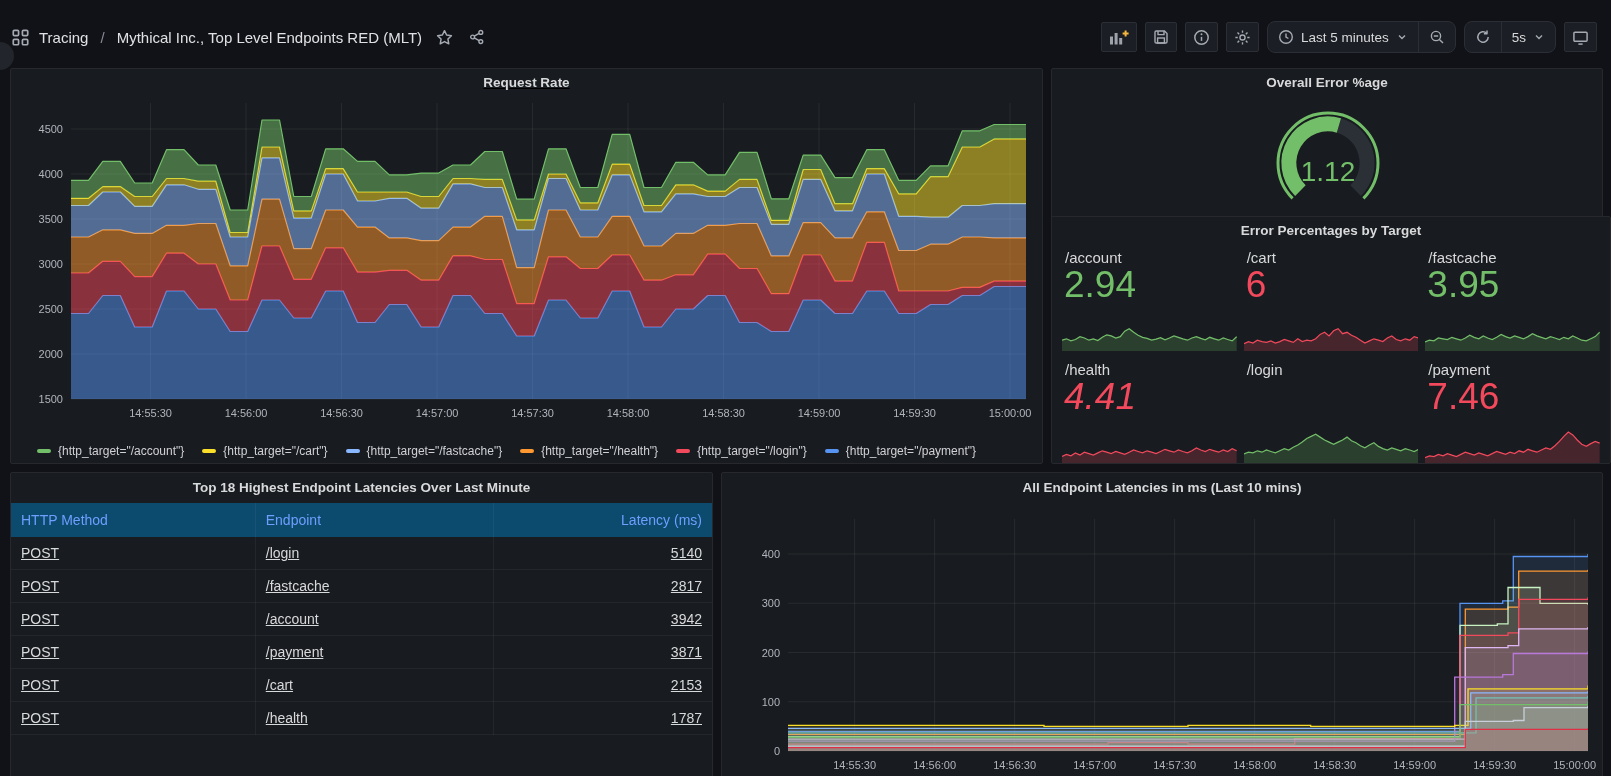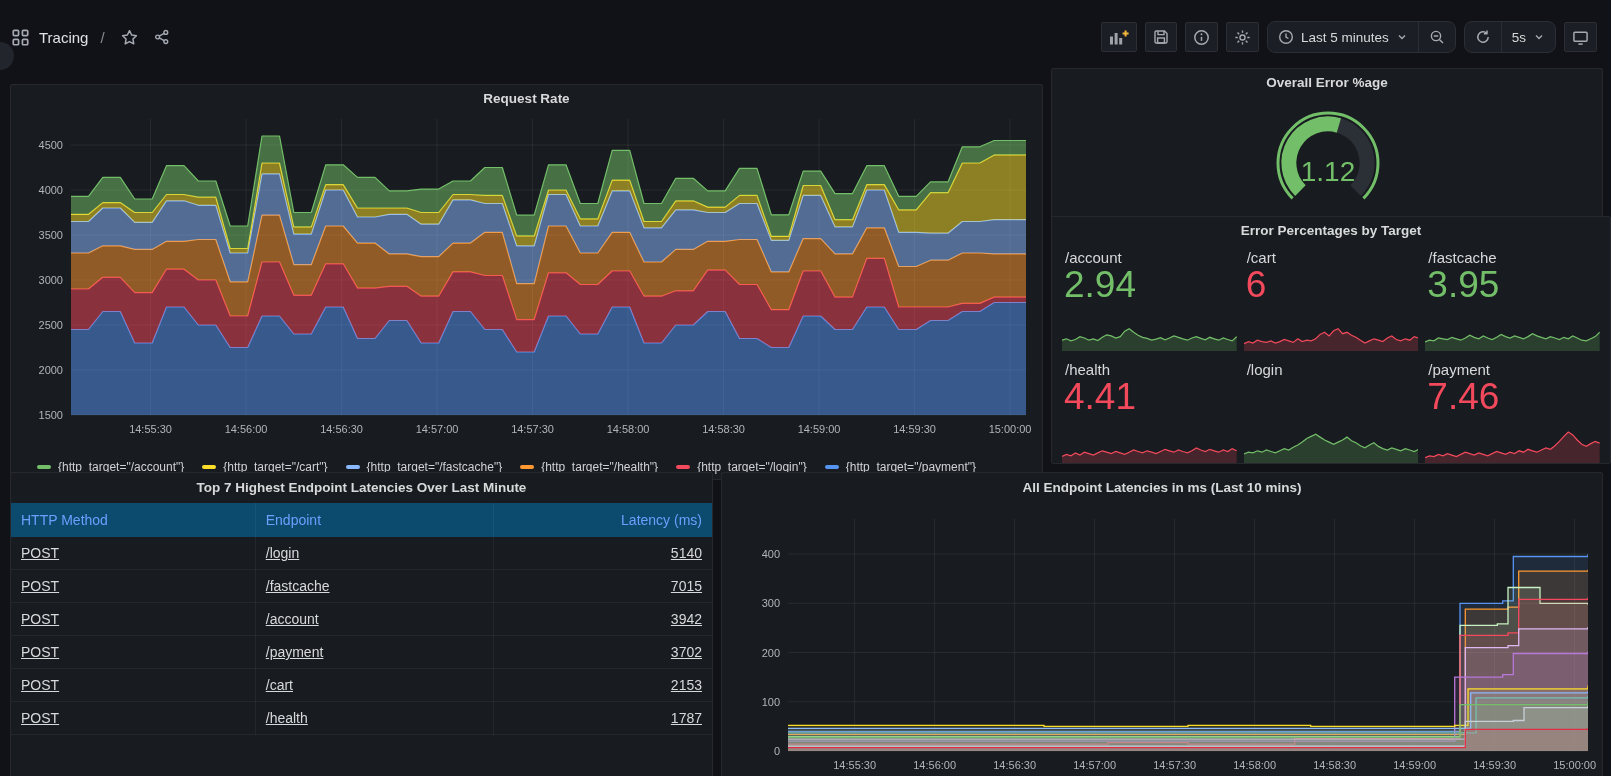--- a/index.html
+++ b/index.html
@@ -64,20 +64,21 @@
       <span class="icon">
         <svg width="17" height="17" viewBox="0 0 16 16" fill="none" stroke="#a5aab3" stroke-width="1.6">
           <rect x="1.2" y="1.2" width="5" height="5" rx="1"></rect>
             <rect x="9.8" y="1.2" width="5" height="5" rx="1"></rect>
           <rect x="1.2" y="9.8" width="5" height="5" rx="1"></rect>
             <rect x="9.8" y="9.8" width="5" height="5" rx="1"></rect>
         </svg>
       </span>
       <span class="txt">Tracing</span>
       <span class="sep">/</span>
+      <span class="txt">Mythical Inc., Top Level Endpoints RED (MLT)</span>
       <span class="icon" style="margin-left:4px;">
         <svg width="17" height="17" viewBox="0 0 16 16" fill="none" stroke="#a5aab3" stroke-width="1.4" stroke-linejoin="round">
           <path d="M8 1.6l2 4.05 4.5.65-3.25 3.17.77 4.47L8 11.82 3.98 13.94l.77-4.47L1.5 6.3 6 5.65z"></path>
         </svg>
       </span>
       <span class="icon" style="margin-left:6px;">
         <svg width="16" height="16" viewBox="0 0 16 16" fill="none" stroke="#a5aab3" stroke-width="1.4">
           <circle cx="11.8" cy="3.4" r="1.9"></circle>
             <circle cx="3.6" cy="8" r="1.9"></circle>
             <circle cx="11.8" cy="12.6" r="1.9"></circle>
@@ -172,21 +173,21 @@
             <rect x="1.8" y="3" width="12.4" height="8.6" rx="1"></rect>
               <path d="M6 14.2h4"></path>
           </svg>
         </span>
       </div>
     </div>
   </div>
 
   <div class="handle"></div>
 
-  <div class="panel" style="left:10px;top:68px;width:1033px;height:396px;">
+  <div class="panel" style="left:10px;top:52px;width:1033px;height:396px;text-decoration:underline;">
     <div class="ptitle">Request Rate</div>
     <svg id="svg-request-rate" width="1015" height="336" style="position:absolute;left:8px;top:28px;">
         <line x1="52" x2="1007" y1="302" y2="302" stroke="rgba(255,255,255,0.07)" stroke-width="1"></line>
         <text x="44" y="306" text-anchor="end" font-size="11" fill="#b2b4bc">1500</text>
         <line x1="52" x2="1007" y1="257" y2="257" stroke="rgba(255,255,255,0.07)" stroke-width="1"></line>
         <text x="44" y="261" text-anchor="end" font-size="11" fill="#b2b4bc">2000</text>
         <line x1="52" x2="1007" y1="212" y2="212" stroke="rgba(255,255,255,0.07)" stroke-width="1"></line>
         <text x="44" y="216" text-anchor="end" font-size="11" fill="#b2b4bc">2500</text>
         <line x1="52" x2="1007" y1="167" y2="167" stroke="rgba(255,255,255,0.07)" stroke-width="1"></line>
         <text x="44" y="171" text-anchor="end" font-size="11" fill="#b2b4bc">3000</text>
@@ -300,21 +301,21 @@
           <div class="stat-value" style="color: rgb(115, 191, 105);">3.95</div>
           <div class="stat-spark">
             <svg viewBox="0 0 176 38" preserveAspectRatio="none">
               <path d="M0 29.0L0.0 29.0L4.5 27.2L9.0 27.9L13.5 25.0L18.1 25.8L22.6 26.5L27.1 24.3L31.6 25.8L36.1 27.2L40.6 25.0L45.1 22.2L49.6 24.3L54.2 25.8L58.7 22.9L63.2 25.0L67.7 26.5L72.2 24.3L76.7 21.4L81.2 23.6L85.7 25.0L90.3 22.9L94.8 24.3L99.3 25.8L103.8 23.6L108.3 20.7L112.8 22.9L117.3 24.3L121.8 25.8L126.4 23.6L130.9 25.0L135.4 26.5L139.9 24.3L144.4 25.8L148.9 22.9L153.4 25.0L157.9 27.2L162.5 27.9L167.0 25.8L171.5 23.6L176.0 19.3L176 38L0 38Z" fill="#73BF69" fill-opacity="0.22" stroke="none"></path>
               <path d="M0 29.0L0.0 29.0L4.5 27.2L9.0 27.9L13.5 25.0L18.1 25.8L22.6 26.5L27.1 24.3L31.6 25.8L36.1 27.2L40.6 25.0L45.1 22.2L49.6 24.3L54.2 25.8L58.7 22.9L63.2 25.0L67.7 26.5L72.2 24.3L76.7 21.4L81.2 23.6L85.7 25.0L90.3 22.9L94.8 24.3L99.3 25.8L103.8 23.6L108.3 20.7L112.8 22.9L117.3 24.3L121.8 25.8L126.4 23.6L130.9 25.0L135.4 26.5L139.9 24.3L144.4 25.8L148.9 22.9L153.4 25.0L157.9 27.2L162.5 27.9L167.0 25.8L171.5 23.6L176.0 19.3" fill="none" stroke="#73BF69" stroke-width="1.25"></path>
             </svg>
           </div>
         </div>
         <div class="stat-cell">
           <div class="stat-label">/health</div>
-          <div class="stat-value" style="color: rgb(242, 73, 92);">4.41</div>
+          <div class="stat-value" style="color: rgb(242, 73, 92); font-style: italic;">4.41</div>
           <div class="stat-spark">
             <svg viewBox="0 0 176 38" preserveAspectRatio="none">
               <path d="M0 31.5L0.0 31.5L4.5 29.4L9.0 30.8L13.5 27.9L18.1 30.1L22.6 27.2L27.1 28.6L31.6 30.1L36.1 27.9L40.6 25.8L45.1 27.2L49.6 28.6L54.2 26.5L58.7 27.9L63.2 29.4L67.7 27.2L72.2 25.0L76.7 26.5L81.2 27.9L85.7 25.8L90.3 27.2L94.8 28.6L99.3 26.5L103.8 24.3L108.3 25.8L112.8 27.2L117.3 25.0L121.8 26.5L126.4 27.9L130.9 25.8L135.4 22.9L139.9 25.0L144.4 26.5L148.9 24.3L153.4 25.8L157.9 27.2L162.5 25.0L167.0 26.5L171.5 23.6L176.0 25.8L176 38L0 38Z" fill="#F2495C" fill-opacity="0.22" stroke="none"></path>
               <path d="M0 31.5L0.0 31.5L4.5 29.4L9.0 30.8L13.5 27.9L18.1 30.1L22.6 27.2L27.1 28.6L31.6 30.1L36.1 27.9L40.6 25.8L45.1 27.2L49.6 28.6L54.2 26.5L58.7 27.9L63.2 29.4L67.7 27.2L72.2 25.0L76.7 26.5L81.2 27.9L85.7 25.8L90.3 27.2L94.8 28.6L99.3 26.5L103.8 24.3L108.3 25.8L112.8 27.2L117.3 25.0L121.8 26.5L126.4 27.9L130.9 25.8L135.4 22.9L139.9 25.0L144.4 26.5L148.9 24.3L153.4 25.8L157.9 27.2L162.5 25.0L167.0 26.5L171.5 23.6L176.0 25.8" fill="none" stroke="#F2495C" stroke-width="1.25"></path>
             </svg>
           </div>
         </div>
         <div class="stat-cell">
           <div class="stat-label">/login</div>
           <div class="stat-spark">
@@ -331,49 +332,49 @@
             <svg viewBox="0 0 176 38" preserveAspectRatio="none">
               <path d="M0 32.6L0.0 32.6L4.5 30.8L9.0 31.5L13.5 29.4L18.1 30.8L22.6 28.6L27.1 30.1L31.6 31.5L36.1 29.4L40.6 27.2L45.1 28.6L49.6 30.1L54.2 27.9L58.7 29.4L63.2 30.8L67.7 28.6L72.2 26.5L76.7 27.9L81.2 29.4L85.7 27.2L90.3 28.6L94.8 25.8L99.3 27.2L103.8 24.3L108.3 25.8L112.8 27.2L117.3 25.0L121.8 22.9L126.4 24.3L130.9 20.7L135.4 16.4L139.9 11.4L144.4 7.0L148.9 9.9L153.4 15.0L157.9 19.3L162.5 21.4L167.0 18.6L171.5 16.4L176.0 18.2L176 38L0 38Z" fill="#F2495C" fill-opacity="0.22" stroke="none"></path>
               <path d="M0 32.6L0.0 32.6L4.5 30.8L9.0 31.5L13.5 29.4L18.1 30.8L22.6 28.6L27.1 30.1L31.6 31.5L36.1 29.4L40.6 27.2L45.1 28.6L49.6 30.1L54.2 27.9L58.7 29.4L63.2 30.8L67.7 28.6L72.2 26.5L76.7 27.9L81.2 29.4L85.7 27.2L90.3 28.6L94.8 25.8L99.3 27.2L103.8 24.3L108.3 25.8L112.8 27.2L117.3 25.0L121.8 22.9L126.4 24.3L130.9 20.7L135.4 16.4L139.9 11.4L144.4 7.0L148.9 9.9L153.4 15.0L157.9 19.3L162.5 21.4L167.0 18.6L171.5 16.4L176.0 18.2" fill="none" stroke="#F2495C" stroke-width="1.25"></path>
             </svg>
           </div>
         </div>
       </div>
   </div>
 
   <div class="panel" style="left:10px;top:456px;width:703px;height:320px;">
-    <div class="ptitle" style="height:30px;line-height:30px;">Top 7 Highest Endpoint Latencies Over Last Minute</div>
+    <div class="ptitle" style="height:30px;line-height:30px;">Top 18 Highest Endpoint Latencies Over Last Minute</div>
     <table class="gtable">
       <thead>
           <tr id="table-head-row">
             <th style="width: 35%;">HTTP Method</th>
             <th style="width: 34%;">Endpoint</th>
             <th style="width: 31%;">Latency (ms)</th>
           </tr>
         </thead>
       <tbody id="table-body">
           <tr>
             <td><span>POST</span></td>
             <td><span>/login</span></td>
             <td><span>5140</span></td>
           </tr>
           <tr>
             <td><span>POST</span></td>
             <td><span>/fastcache</span></td>
-            <td><span>7015</span></td>
+            <td><span>2817</span></td>
           </tr>
           <tr>
             <td><span>POST</span></td>
             <td><span>/account</span></td>
             <td><span>3942</span></td>
           </tr>
           <tr>
             <td><span>POST</span></td>
             <td><span>/payment</span></td>
-            <td><span>3702</span></td>
+            <td><span>3871</span></td>
           </tr>
           <tr>
             <td><span>POST</span></td>
             <td><span>/cart</span></td>
             <td><span>2153</span></td>
           </tr>
           <tr>
             <td><span>POST</span></td>
             <td><span>/health</span></td>
             <td><span>1787</span></td>

